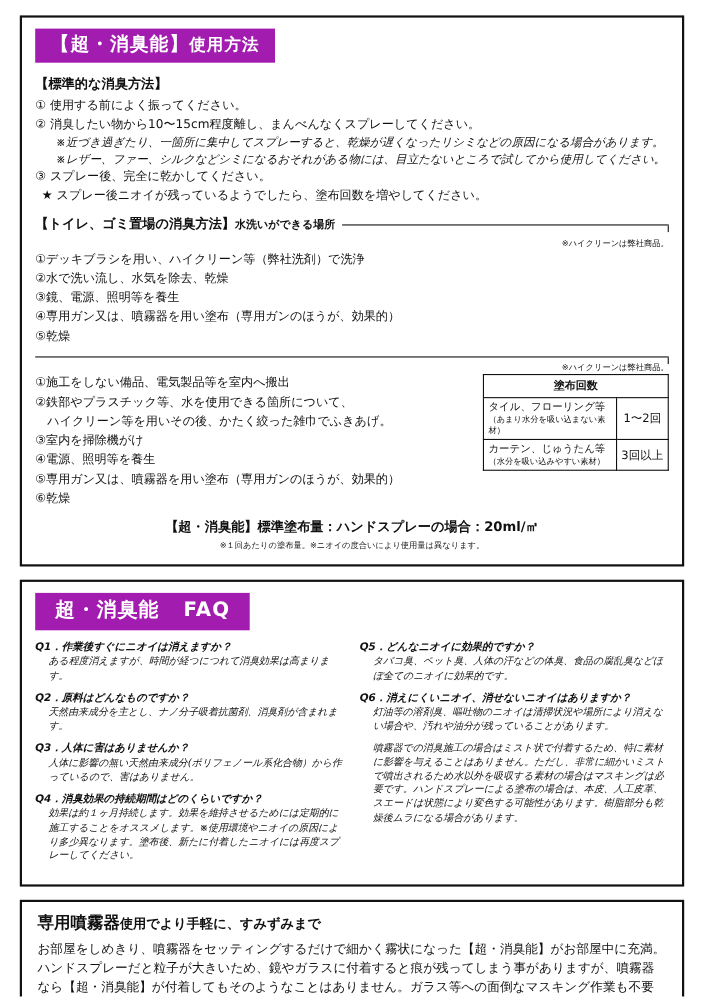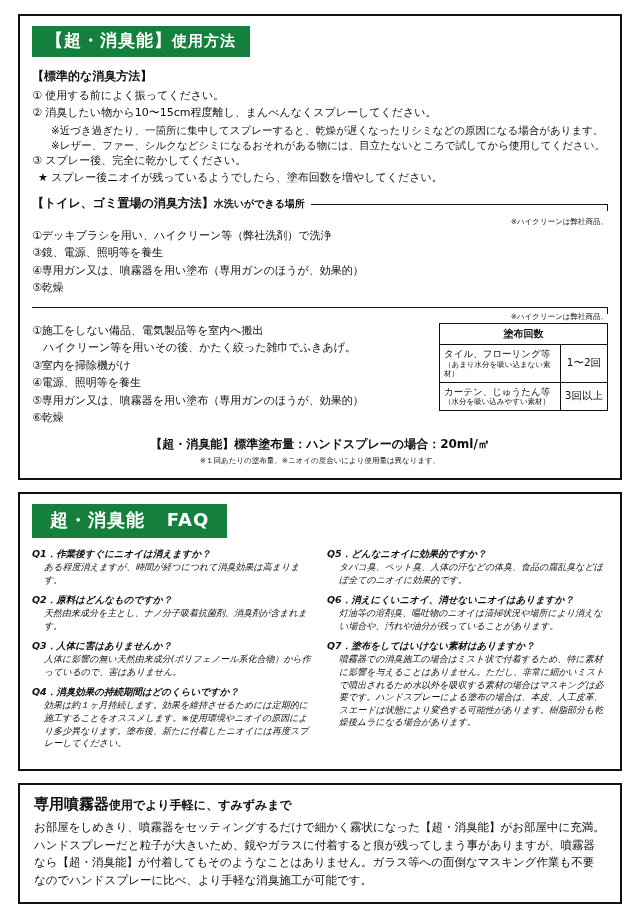--- a/index.html
+++ b/index.html
@@ -18,21 +18,21 @@
     border:2px solid #111;
     box-sizing:border-box;
     padding:10px 12px 12px 12px;
     margin-bottom:12px;
     background:#fff;
   }
 
   
   .titlebar{
     display:inline-block;
-    background:#15803d;
+    background:#a21caf;
     color:#fff;
     font-weight:bold;
     font-size:17px;
     letter-spacing:1px;
     padding:5px 14px 6px 14px;
     margin:0 0 10px 0;
     line-height:1.15;
   }
   .titlebar .sub{font-size:15px;}
 
@@ -66,20 +66,21 @@
   .line{
     font-size:11px;
     line-height:1.5;
     margin:0 0 1px 0;
   }
   .note{
     font-size:10.5px;
     line-height:1.45;
     padding-left:22px;
     text-indent:-11px;
+    font-style:italic;
   }
   .star{
     font-size:11px;
     line-height:1.5;
     padding-left:12px;
     text-indent:-12px;
   }
   .hang{
     padding-left:14px;
     text-indent:-14px;
@@ -172,33 +173,35 @@
     <div class="line hang" style="padding-left:14px;">③ スプレー後、完全に乾かしてください。</div>
     <div class="star" style="padding-left:18px;text-indent:-12px;">★ スプレー後ニオイが残っているようでしたら、塗布回数を増やしてください。</div>
 
     
     <div class="sec-head" style="margin-top:8px;">
       <span class="lbl"><span>【トイレ、ゴミ置場の消臭方法】</span><span class="small">水洗いができる場所</span></span>
       <span class="rule"></span>
     </div>
     <div class="rightnote">※ハイクリーンは弊社商品。</div>
     <div class="line">①デッキブラシを用い、ハイクリーン等（弊社洗剤）で洗浄</div>
+    <div class="line">②水で洗い流し、水気を除去、乾燥</div>
     <div class="line">③鏡、電源、照明等を養生</div>
     <div class="line">④専用ガン又は、噴霧器を用い塗布（専用ガンのほうが、効果的）</div>
     <div class="line">⑤乾燥</div>
 
     
     <div class="sec-head" style="margin-top:9px;">
       <span class="rule"></span>
     </div>
     <div class="rightnote">※ハイクリーンは弊社商品。</div>
 
     <div class="two-col">
       <div class="col-left">
         <div class="line">①施工をしない備品、電気製品等を室内へ搬出</div>
+        <div class="line">②鉄部やプラスチック等、水を使用できる箇所について、</div>
         <div class="line">　ハイクリーン等を用いその後、かたく絞った雑巾でふきあげ。</div>
         <div class="line">③室内を掃除機がけ</div>
         <div class="line">④電源、照明等を養生</div>
         <div class="line">⑤専用ガン又は、噴霧器を用い塗布（専用ガンのほうが、効果的）</div>
         <div class="line">⑥乾燥</div>
       </div>
       <div class="col-right">
         <table class="coat">
           <tbody>
               <tr>
@@ -254,21 +257,20 @@
       <div class="faq-col">
         <div class="qa">
           <div class="q">Q5．どんなニオイに効果的ですか？</div>
           <div class="a">タバコ臭、ペット臭、人体の汗などの体臭、食品の腐乱臭などほぼ全てのニオイに効果的です。</div>
         </div>
         <div class="qa">
           <div class="q">Q6．消えにくいニオイ、消せないニオイはありますか？</div>
           <div class="a">灯油等の溶剤臭、嘔吐物のニオイは清掃状況や場所により消えない場合や、汚れや油分が残っていることがあります。</div>
         </div>
         <div class="qa">
-          <div class="q">Q7．塗布をしてはいけない素材はありますか？</div>
           <div class="a">噴霧器での消臭施工の場合はミスト状で付着するため、特に素材に影響を与えることはありません。ただし、非常に細かいミストで噴出されるため水以外を吸収する素材の場合はマスキングは必要です。ハンドスプレーによる塗布の場合は、本皮、人工皮革、スエードは状態により変色する可能性があります。樹脂部分も乾燥後ムラになる場合があります。</div>
         </div>
       </div>
     </div>
   </div>
 
   <div class="panel" style="margin-bottom:0;padding:10px 14px 12px 14px;">
     <div class="bottom-head">
       <span>専用噴霧器</span><span class="thin">使用でより手軽に、すみずみまで</span>
     </div>

